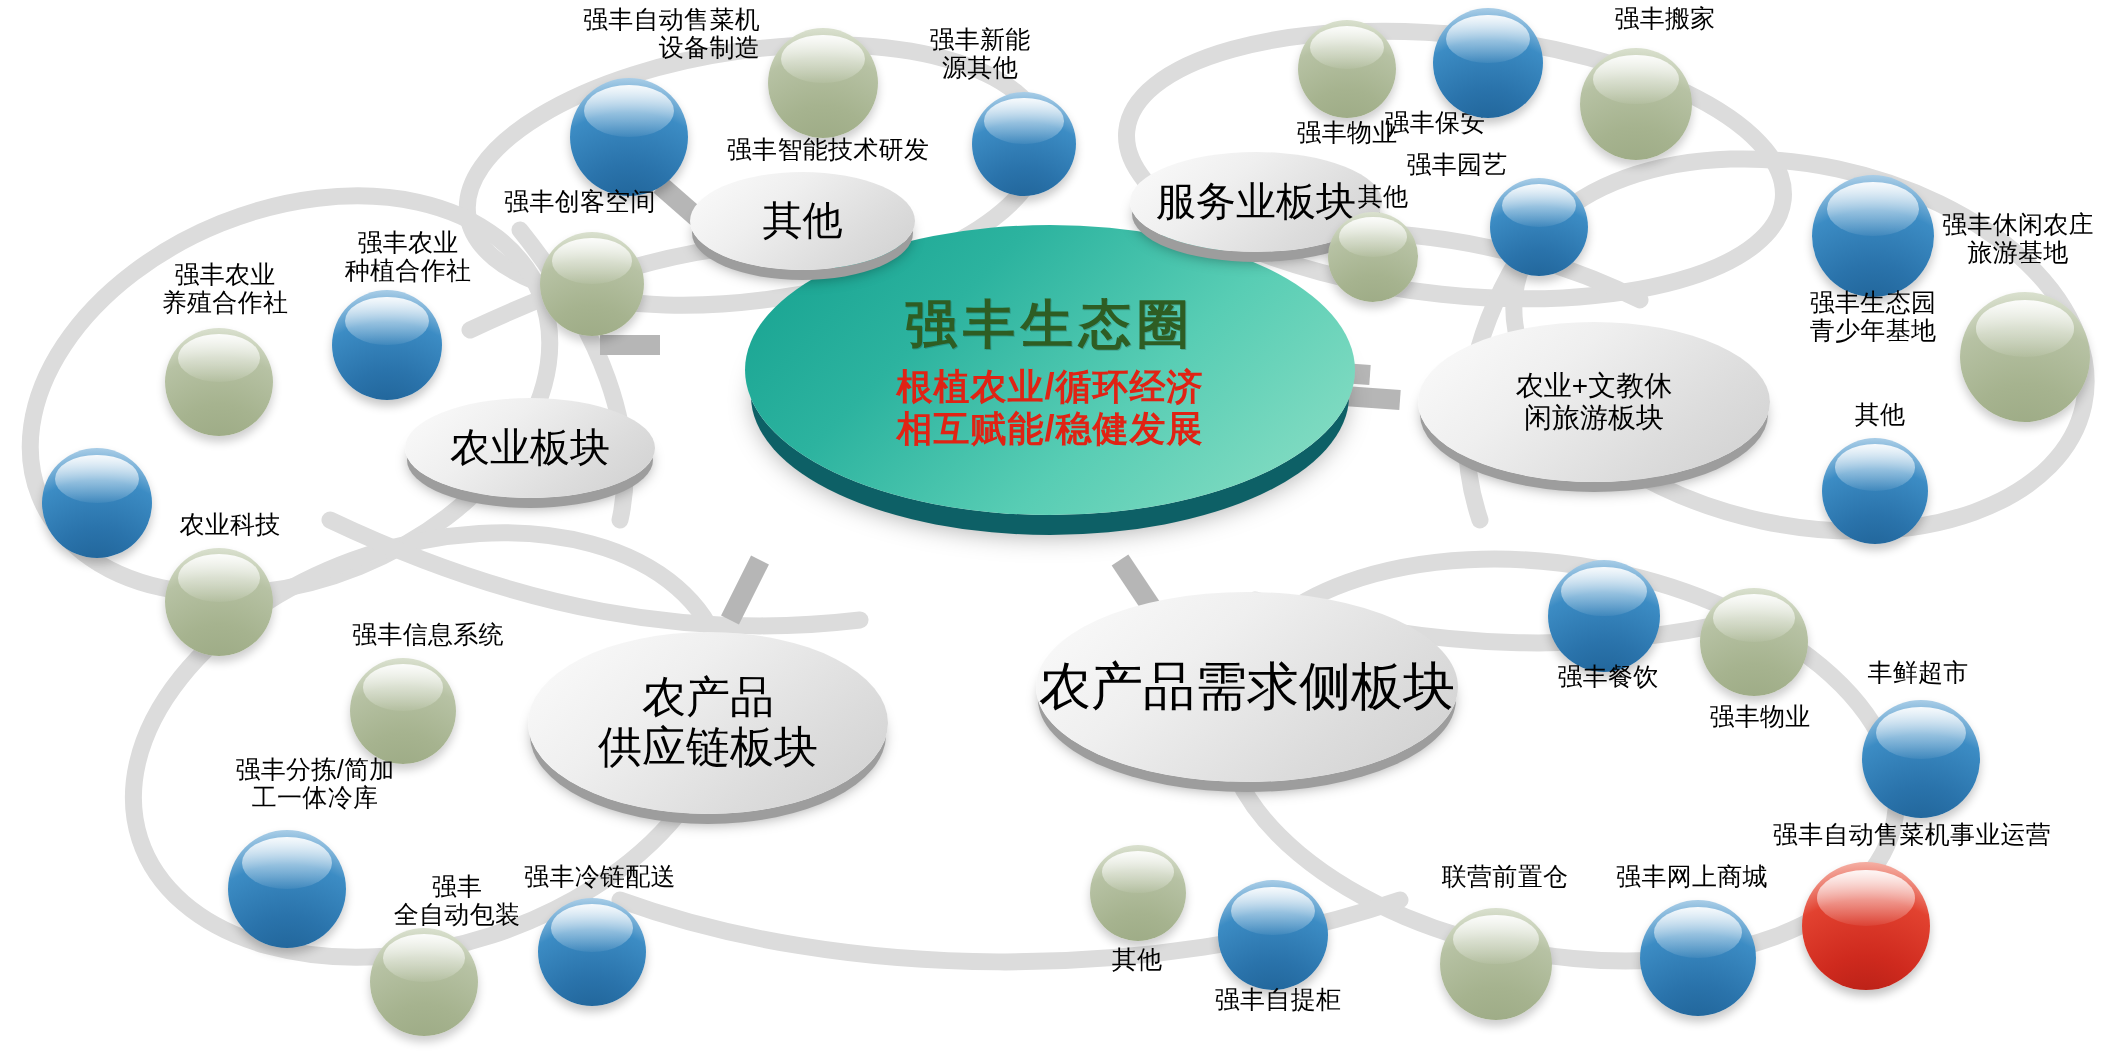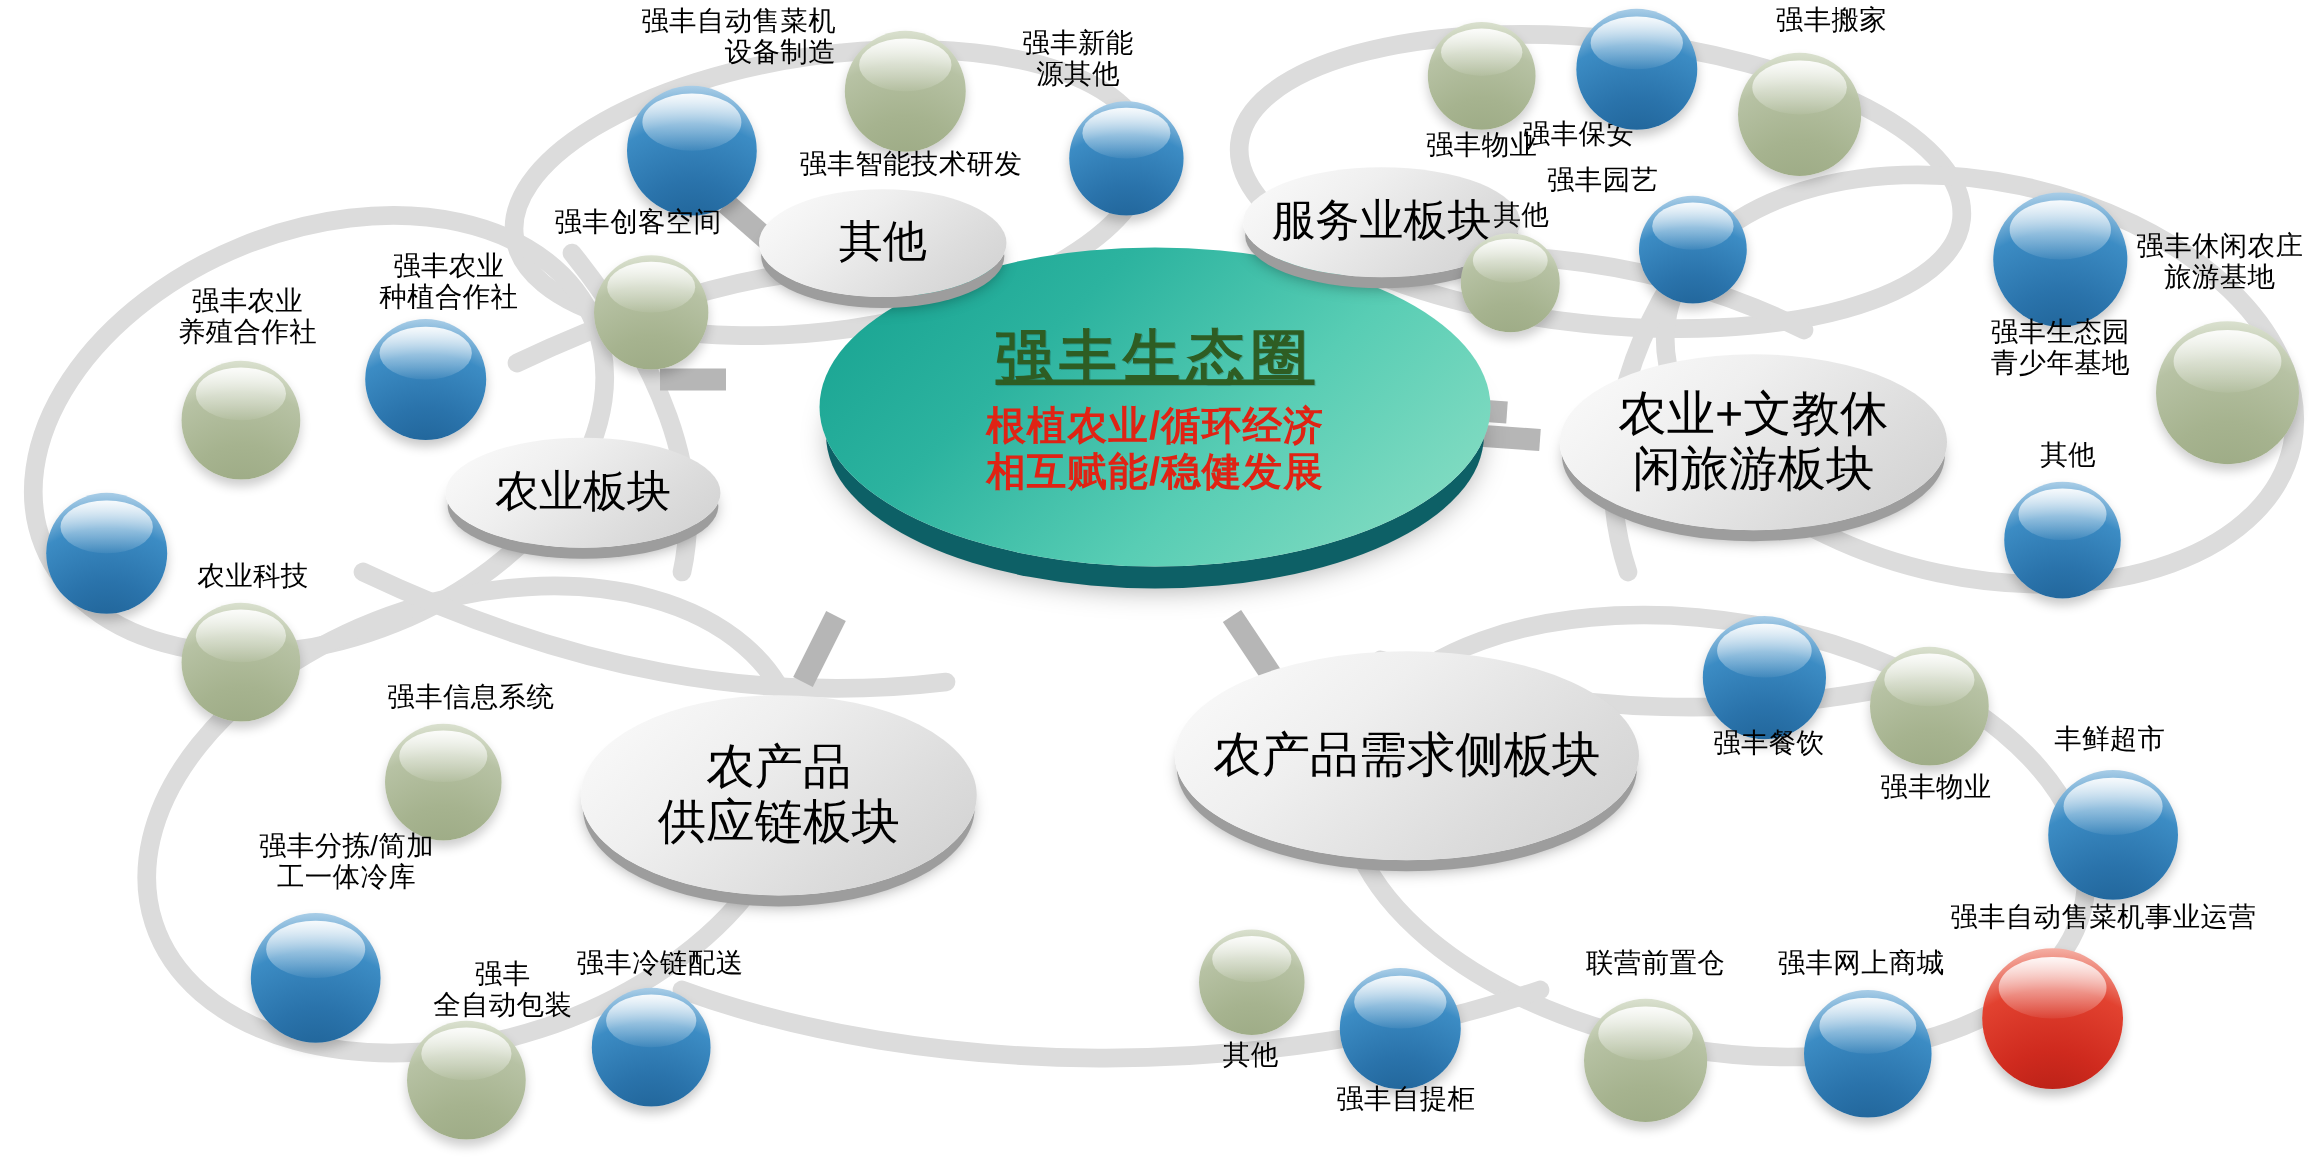--- a/index.html
+++ b/index.html
@@ -29,21 +29,21 @@
         background:linear-gradient(140deg,#fcfcfc 0%,#efefef 36%,#dcdcdc 72%,#cfcfcf 100%);
         box-shadow:0 12px 0 -2px #9d9d9d, 0 14px 14px -4px rgba(0,0,0,.35);
         line-height:1.14;}
 
   
   #core{position:absolute;border-radius:50%;
         background:linear-gradient(135deg,#14a08f 0%,#2cb39f 32%,#58cdb4 62%,#8fe0c6 100%);
         box-shadow:0 26px 0 -6px #0d6066, 0 30px 26px -10px rgba(0,0,0,.35);
         display:flex;flex-direction:column;align-items:center;justify-content:center;}
   #core .c-title{color:#2e5d23;font-weight:bold;font-size:52px;letter-spacing:6px;
-        text-shadow:1px 1px 0 rgba(0,0,0,.18);margin-bottom:6px;text-decoration:underline;}
+        text-shadow:1px 1px 0 rgba(0,0,0,.18);margin-bottom:6px;}
   #core .c-sub{color:#e02314;font-weight:bold;font-size:36px;line-height:1.18;letter-spacing:1px;}
 </style>
 </head>
 <body>
 
 <div id="stage">
 
   <svg id="orbits" viewBox="0 0 2104 1053">
     <g fill="none" stroke="#dcdcdc" stroke-width="17" stroke-linecap="round">
 
@@ -84,27 +84,27 @@
     <div class="c-sub">根植农业/循环经济</div>
     <div class="c-sub">相互赋能/稳健发展</div>
   </div>
 
   <div class="disc" style="left:690px;top:172px;width:225px;height:98px;font-size:40px;">其他</div>
 
   <div class="disc" style="left:405px;top:398px;width:250px;height:100px;font-size:40px;">农业板块</div>
 
   <div class="disc" style="left:1130px;top:152px;width:252px;height:100px;font-size:40px;">服务业板块</div>
 
-  <div class="disc" style="left:1418px;top:322px;width:352px;height:160px;font-size:44px;white-space:pre-line;">农业+文教休
+  <div class="disc" style="left:1418px;top:322px;width:352px;height:160px;font-size:28px;white-space:pre-line;">农业+文教休
 闲旅游板块</div>
 
   <div class="disc" style="left:528px;top:632px;width:360px;height:182px;font-size:44px;white-space:pre-line;font-family:Liberation Serif, serif;">农产品
 供应链板块</div>
 
-  <div class="disc" style="left:1068px;top:592px;width:422px;height:190px;font-size:44px;">农产品需求侧板块</div>
+  <div class="disc" style="left:1036px;top:592px;width:422px;height:190px;font-size:52px;">农产品需求侧板块</div>
 
   <div class="lbl" style="left:510px;top:5px;width:250px;text-align:right;">强丰自动售菜机
 设备制造</div>
   <div class="sphere sp-blue" style="left:570px;top:78px;width:118px;height:118px;"></div>
 
   <div class="sphere sp-green" style="left:768px;top:28px;width:110px;height:110px;"></div>
   <div class="lbl" style="left:718px;top:135px;width:220px;">强丰智能技术研发</div>
 
   <div class="lbl" style="left:490px;top:190px;width:180px;font-family:Liberation Mono, monospace;">强丰创客空间</div>
   <div class="sphere sp-green" style="left:540px;top:232px;width:104px;height:104px;"></div>

